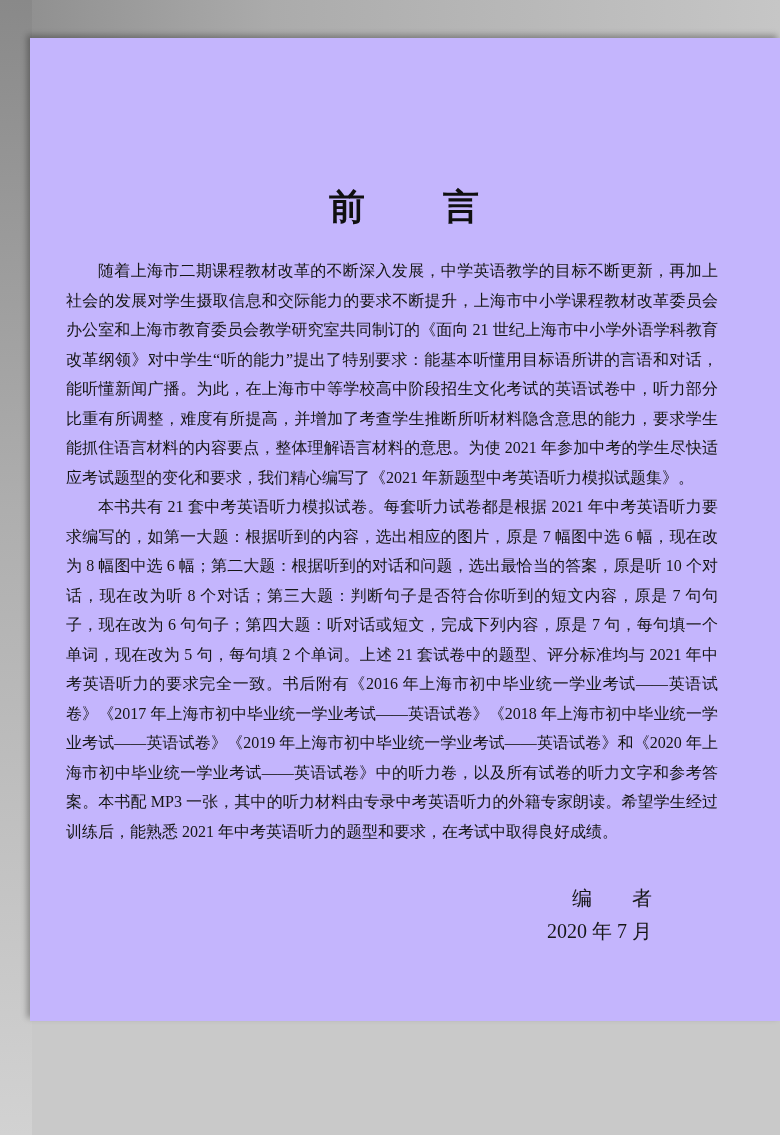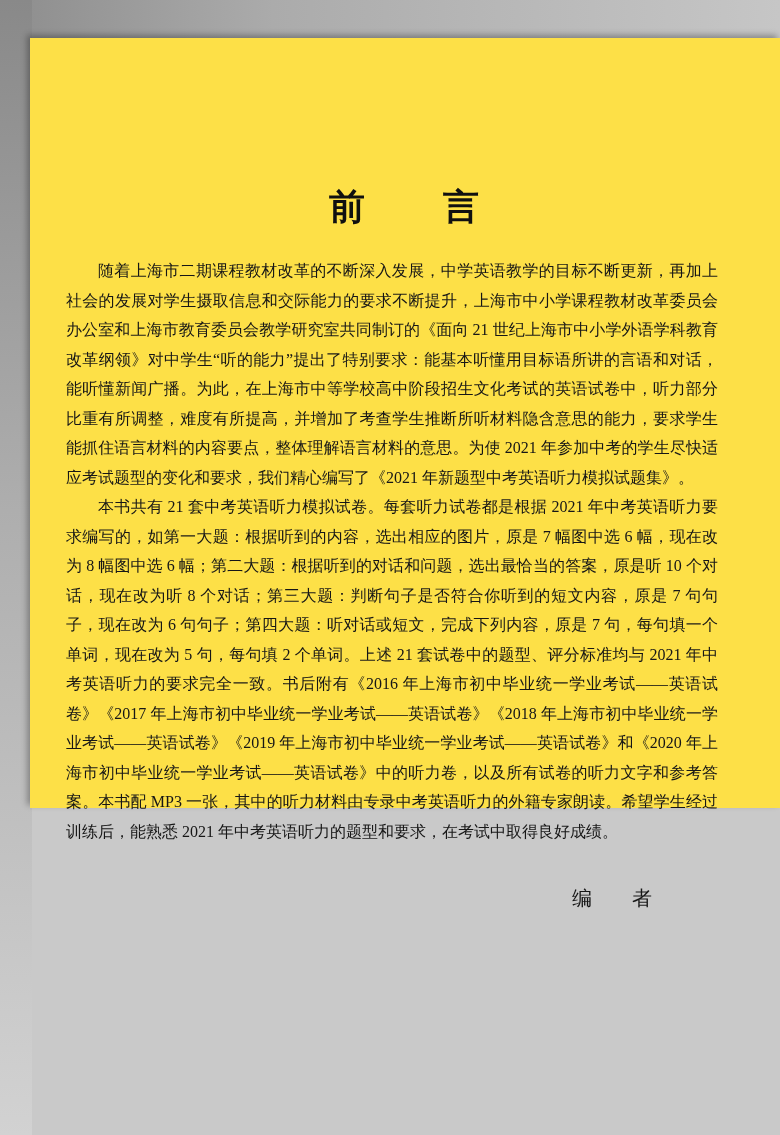--- a/index.html
+++ b/index.html
@@ -21,22 +21,22 @@
   }
   .edge-left {
     position: absolute; top: 0; left: 0;
     width: 32px; height: 100%;
     background: linear-gradient(to bottom, #898989 0%, #aeaeae 45%, #d2d2d2 100%);
   }
   
   .page {
     position: absolute;
     left: 30px; top: 38px;
-    width: 750px; height: 770px;
-    background: #fde047;
+    width: 750px; height: 983px;
+    background: #c4b5fd;
     box-shadow: -3px -3px 6px rgba(0,0,0,0.30);
     color: #141414;
   }
   .title {
     margin-top: 145px;
     text-align: center;
     font-size: 36px;
     font-weight: bold;
     letter-spacing: 2px;
     color: #101010;
@@ -73,15 +73,16 @@
   <div class="page">
     <h1 class="title">前　　言</h1>
 
     <div class="body-text">
       <p>随着上海市二期课程教材改革的不断深入发展，中学英语教学的目标不断更新，再加上社会的发展对学生摄取信息和交际能力的要求不断提升，上海市中小学课程教材改革委员会办公室和上海市教育委员会教学研究室共同制订的《面向 21 世纪上海市中小学外语学科教育改革纲领》对中学生“听的能力”提出了特别要求：能基本听懂用目标语所讲的言语和对话，能听懂新闻广播。为此，在上海市中等学校高中阶段招生文化考试的英语试卷中，听力部分比重有所调整，难度有所提高，并增加了考查学生推断所听材料隐含意思的能力，要求学生能抓住语言材料的内容要点，整体理解语言材料的意思。为使 2021 年参加中考的学生尽快适应考试题型的变化和要求，我们精心编写了《2021 年新题型中考英语听力模拟试题集》。</p>
       <p>本书共有 21 套中考英语听力模拟试卷。每套听力试卷都是根据 2021 年中考英语听力要求编写的，如第一大题：根据听到的内容，选出相应的图片，原是 7 幅图中选 6 幅，现在改为 8 幅图中选 6 幅；第二大题：根据听到的对话和问题，选出最恰当的答案，原是听 10 个对话，现在改为听 8 个对话；第三大题：判断句子是否符合你听到的短文内容，原是 7 句句子，现在改为 6 句句子；第四大题：听对话或短文，完成下列内容，原是 7 句，每句填一个单词，现在改为 5 句，每句填 2 个单词。上述 21 套试卷中的题型、评分标准均与 2021 年中考英语听力的要求完全一致。书后附有《2016 年上海市初中毕业统一学业考试——英语试卷》《2017 年上海市初中毕业统一学业考试——英语试卷》《2018 年上海市初中毕业统一学业考试——英语试卷》《2019 年上海市初中毕业统一学业考试——英语试卷》和《2020 年上海市初中毕业统一学业考试——英语试卷》中的听力卷，以及所有试卷的听力文字和参考答案。本书配 MP3 一张，其中的听力材料由专录中考英语听力的外籍专家朗读。希望学生经过训练后，能熟悉 2021 年中考英语听力的题型和要求，在考试中取得良好成绩。</p>
     </div>
 
     <div class="signature-block">
       <div>编　　者</div>
+      <div>2020 年 7 月</div>
     </div>
   </div>
 </div>
 
 </body></html>

